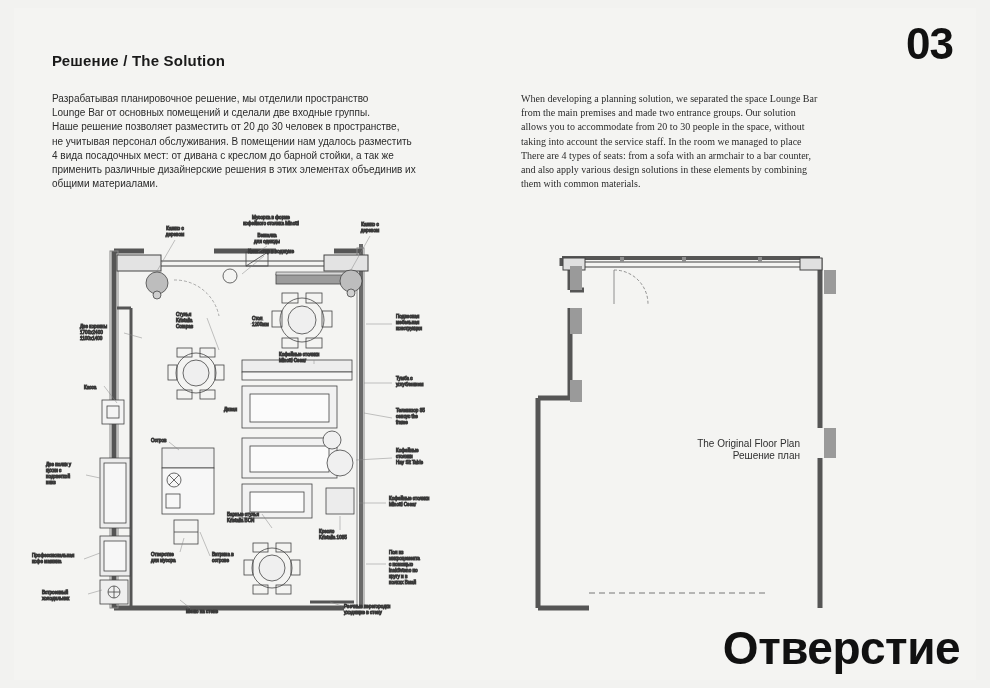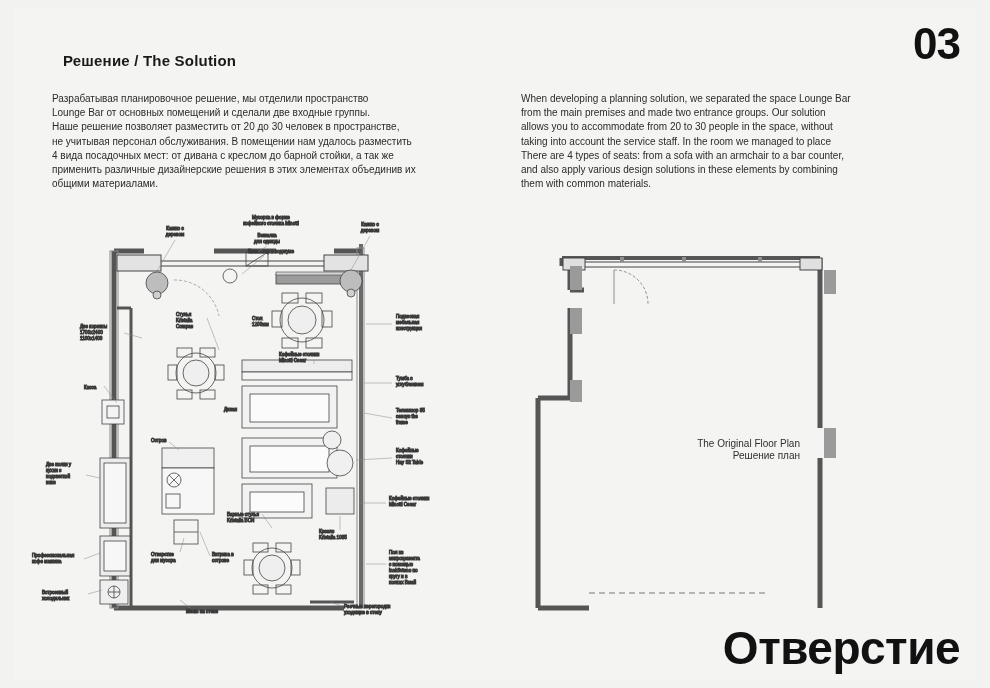--- a/index.html
+++ b/index.html
@@ -6,34 +6,34 @@
   body{font-family:"Liberation Sans",sans-serif;}
   #page{
     position:relative;width:990px;height:688px;background:#f2f2f0;
     overflow:hidden;
   }
   #sheet{
     position:absolute;left:14px;top:8px;width:962px;height:672px;
     background:#f4f4f2;
   }
   .pagenum{
-    position:absolute;right:16px;top:14px;
+    position:absolute;right:23px;top:14px;
     font-size:44px;font-weight:bold;color:#111;letter-spacing:-1px;
     line-height:44px;
   }
   .title{
     position:absolute;left:38px;top:44px;
-    font-size:15px;font-weight:bold;color:#1a1a1a;letter-spacing:0.2px;margin-left:11px;
+    font-size:15px;font-weight:bold;color:#1a1a1a;letter-spacing:0.2px;
   }
   .col{
     position:absolute;font-size:10px;line-height:14.2px;color:#2b2b2b;
     white-space:pre-line;
   }
   .col.ru{left:38px;top:84px;width:420px;}
-  .col.en{left:507px;top:84px;width:390px;}
+  .col.en{left:507px;top:84px;width:390px;font-family:Liberation Serif, serif;}
   .bigword{
     position:absolute;right:16px;bottom:8px;
     font-size:46px;font-weight:bold;color:#111;letter-spacing:-0.5px;
     line-height:48px;
   }
   .plan-svg{position:absolute;left:0;top:0;}
   .lbl{font-family:"Liberation Sans",sans-serif;font-size:4.6px;fill:#2e2e2e;}
   .lbl.c{text-anchor:middle;}
   .center-label{
     position:absolute;left:596px;top:430px;width:190px;text-align:right;

